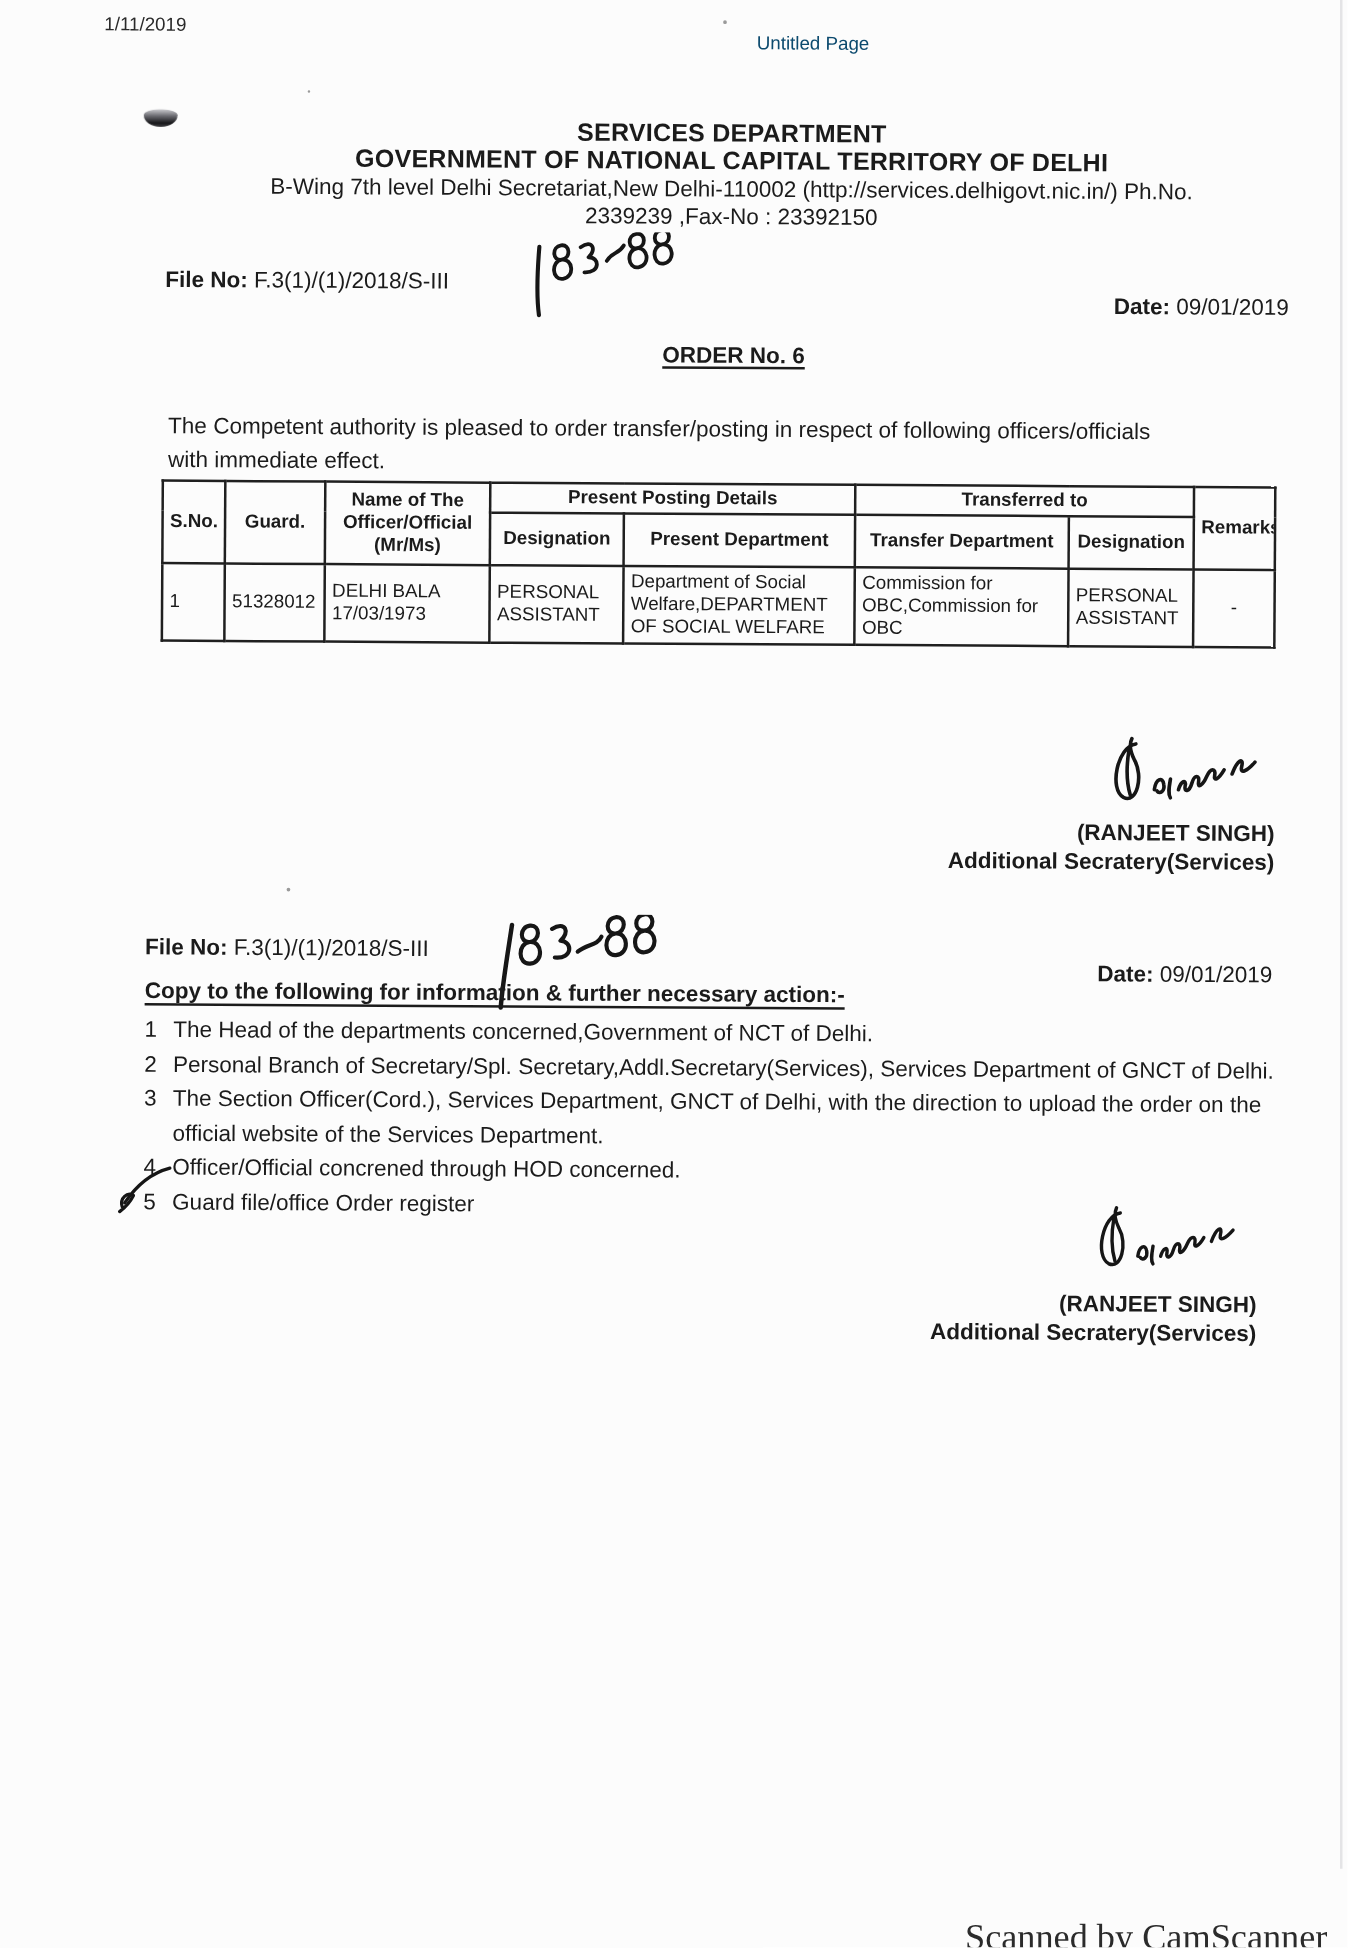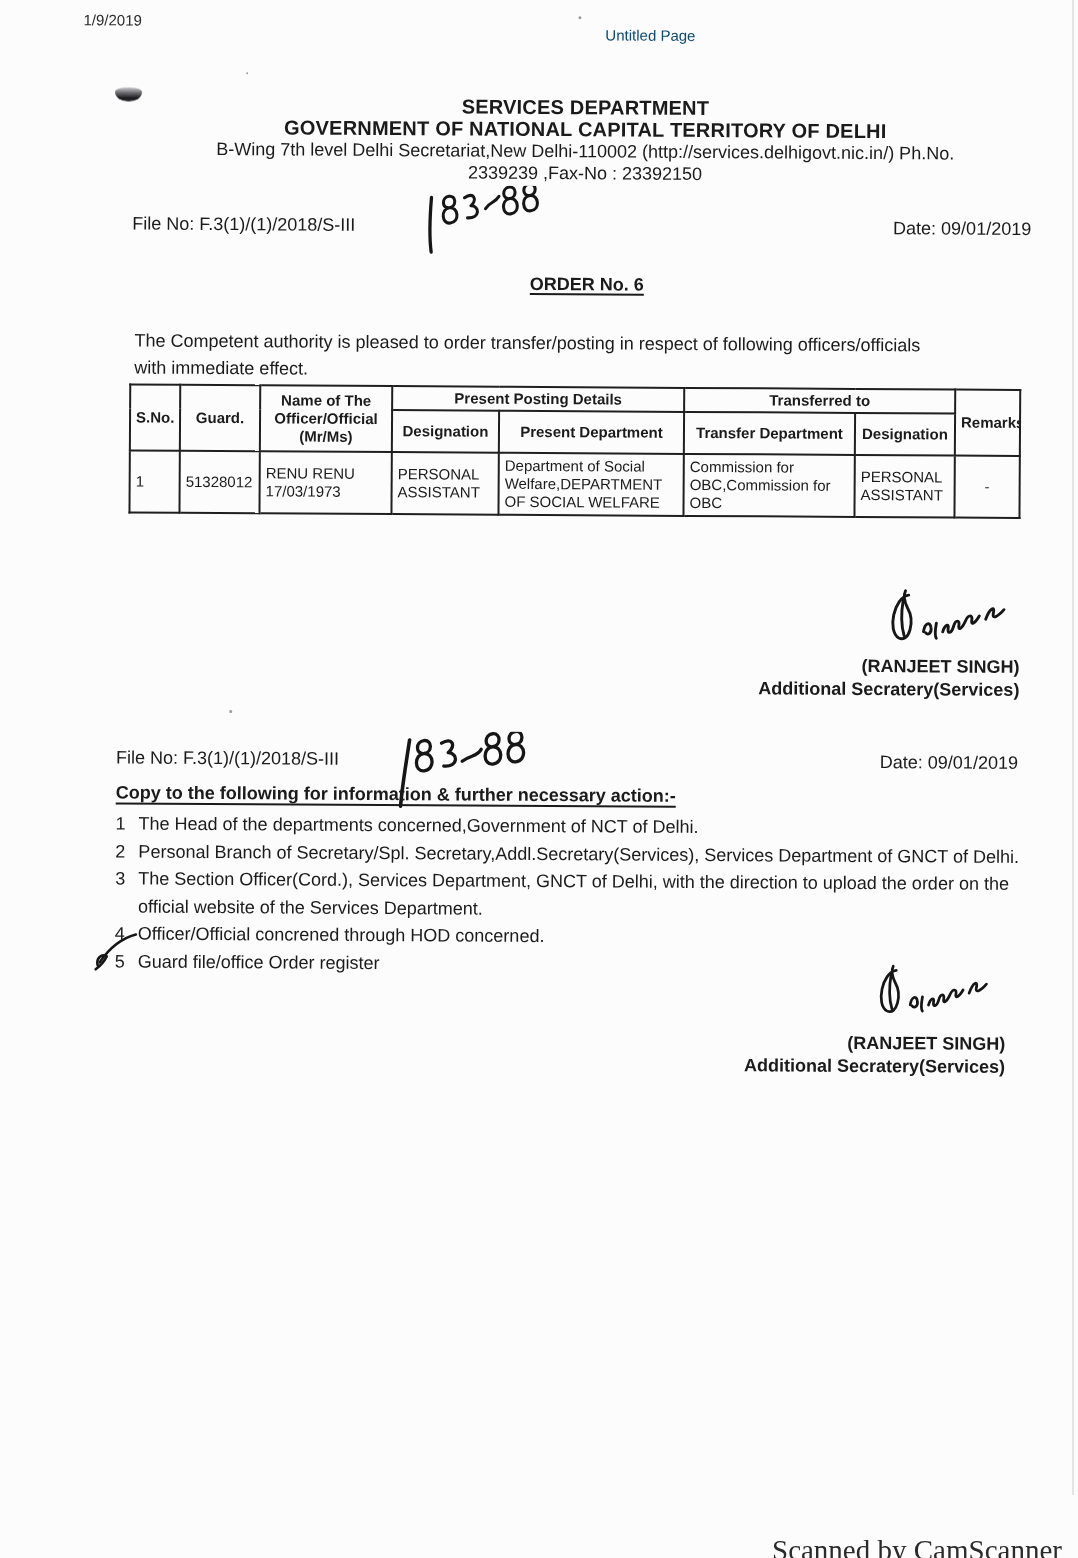--- a/index.html
+++ b/index.html
@@ -21,22 +21,22 @@
     border-radius:46% 46% 50% 50% / 34% 34% 70% 70%;filter:blur(.3px);}
   .speck{position:absolute;background:#9a9a9a;border-radius:50%;}
 
   
   .letterhead{left:130px;top:96px;width:905px;text-align:center;}
   .lh-bold{font-weight:bold;font-size:20px;line-height:22px;letter-spacing:.2px;}
   .lh-reg{font-size:18px;line-height:22px;}
 
   
   .file-row{height:26px;font-size:18px;}
-  .file-row .lbl{font-weight:normal;}
-  .file-row .date-wrap{position:absolute;right:0;top:0;}
+  .file-row .lbl{font-weight:bold;}
+  .file-row .date-wrap{position:absolute;right:0;top:17px;}
   .file-top{left:130px;top:216px;width:899px;}
   .file-bottom{left:117px;top:750px;width:902px;}
 
   .order-title{left:140px;top:274px;width:890px;text-align:center;
     font-weight:bold;font-size:18px;text-decoration:underline;
     text-underline-offset:3px;text-decoration-thickness:2px;}
 
   .body-par{left:133px;top:330px;width:805px;font-size:18px;line-height:27px;}
 
   
@@ -66,21 +66,21 @@
   .camscanner{left:772px;top:1534px;font-family:"Liberation Serif",serif;
     font-size:29px;color:#2b2b2b;}
   .edge-line{left:1072px;top:0;width:2px;height:1495px;background:#e4e4e6;}
 </style>
 </head>
 <body>
 
 <div class="screen">
   <div class="doc">
 
-    <div class="abs print-date">1/9/2019</div>
+    <div class="abs print-date">1/11/2019</div>
     <div class="abs print-title">Untitled Page</div>
 
     <div class="abs blob"></div>
     <div class="speck" style="left:575px;top:16px;width:3px;height:3px;"></div>
     <div class="speck" style="left:243px;top:74px;width:2px;height:2px;"></div>
     <div class="speck" style="left:230px;top:712px;width:3px;height:3px;"></div>
 
     <div class="abs letterhead">
       <div class="lh-bold">SERVICES DEPARTMENT</div>
       <div class="lh-bold">GOVERNMENT OF NATIONAL CAPITAL TERRITORY OF DELHI</div>
@@ -134,21 +134,21 @@
       <tr class="sr">
         <th>Designation</th>
         <th>Present Department</th>
         <th>Transfer Department</th>
         <th>Designation</th>
       </tr>
       <tr class="dr">
         <td style="vertical-align:middle">1</td>
         <td>51328012</td>
         <td>
-          <span style="display:block">RENU RENU</span>
+          <span style="display:block">DELHI BALA</span>
           <span style="display:block">17/03/1973</span>
         </td>
         <td>PERSONAL ASSISTANT</td>
         <td>Department of Social Welfare,DEPARTMENT OF SOCIAL WELFARE</td>
         <td>Commission for OBC,Commission for OBC</td>
         <td>PERSONAL ASSISTANT</td>
         <td class="c">-</td>
       </tr>
     </tbody>
       </table>

